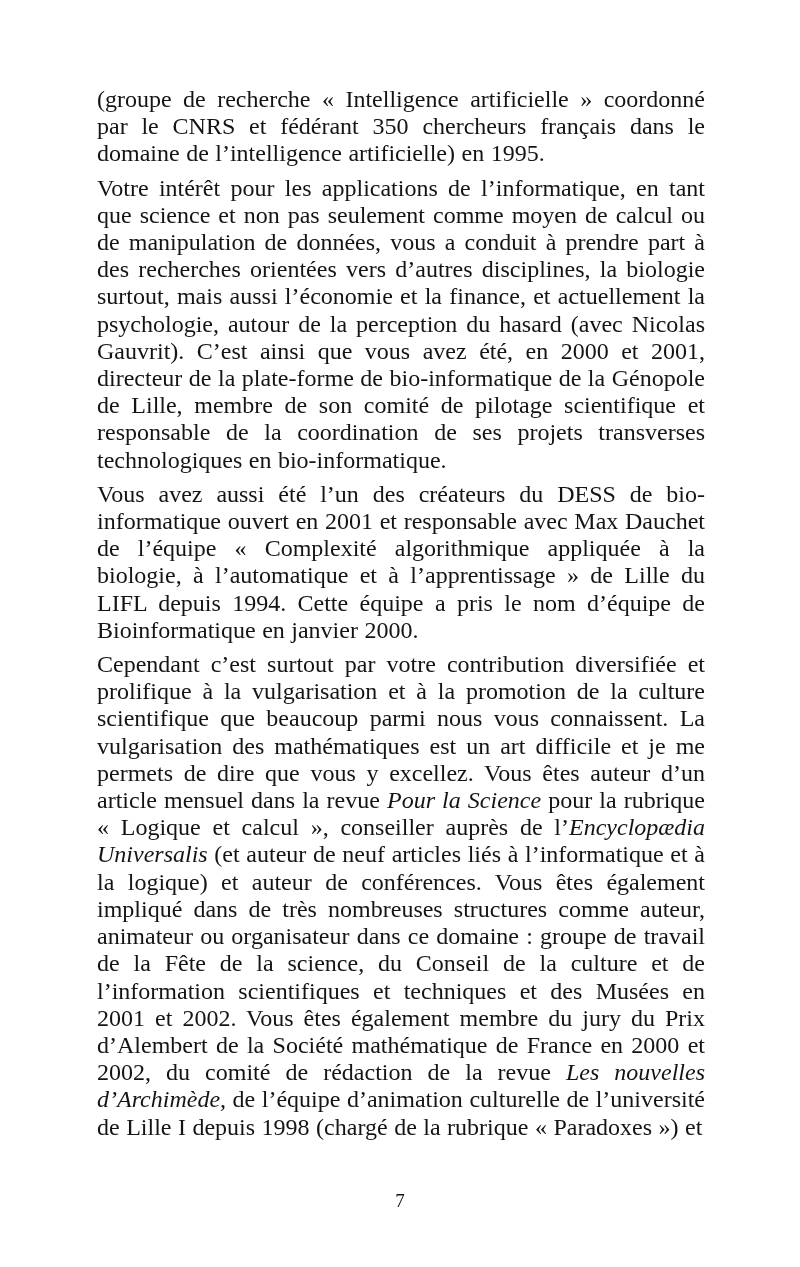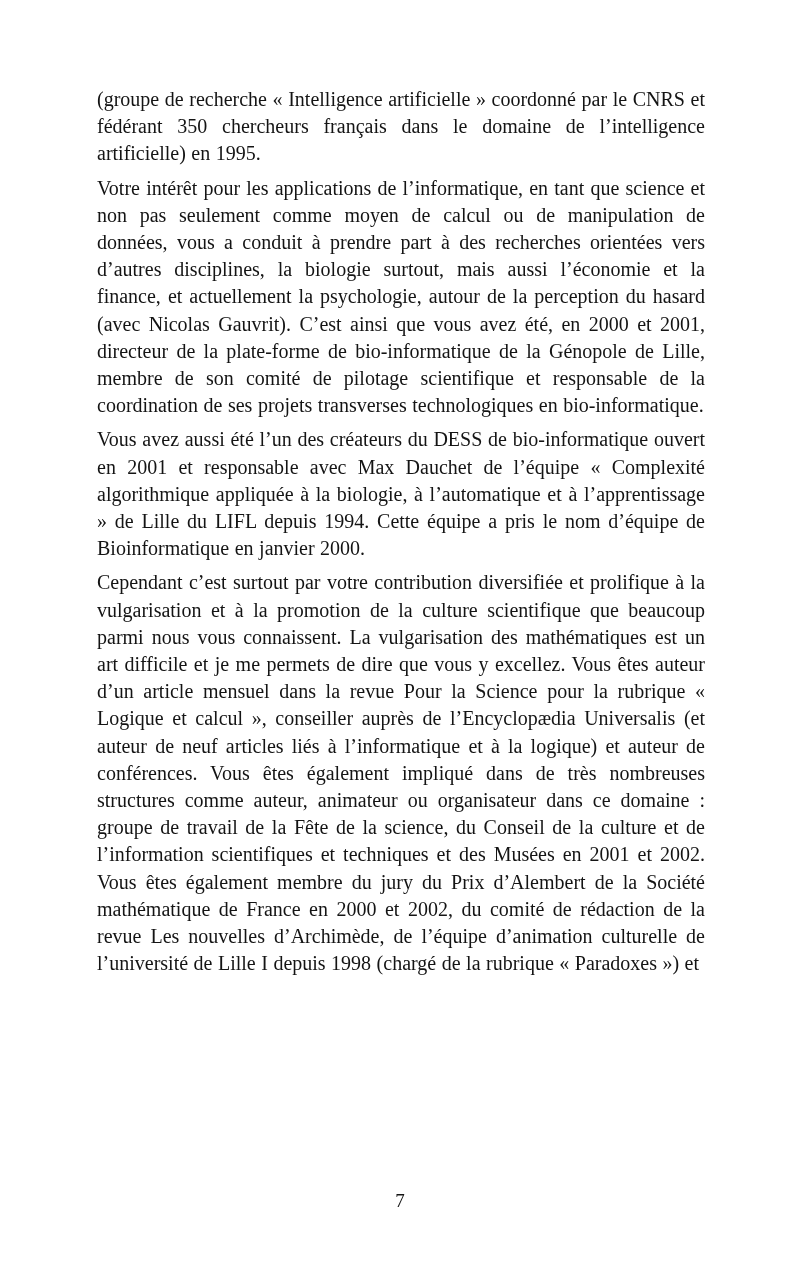--- a/index.html
+++ b/index.html
@@ -17,27 +17,28 @@
     overflow: hidden;
   }
   .text-block {
     position: absolute;
     left: 97px;
     top: 86px;
     width: 608px;
   }
   .text-block p {
     margin: 0 0 7px 0;
-    font-size: 20px;
+    font-size: 24px;
     line-height: 27.2px;
     text-align: justify;
     text-justify: inter-word;
     word-spacing: 0.5px;
   }
   .italic {
+    font-style: italic;
   }
   .page-number {
     position: absolute;
     top: 1190px;
     left: 0;
     width: 100%;
     text-align: center;
     font-size: 19px;
     color: #141414;
   }

